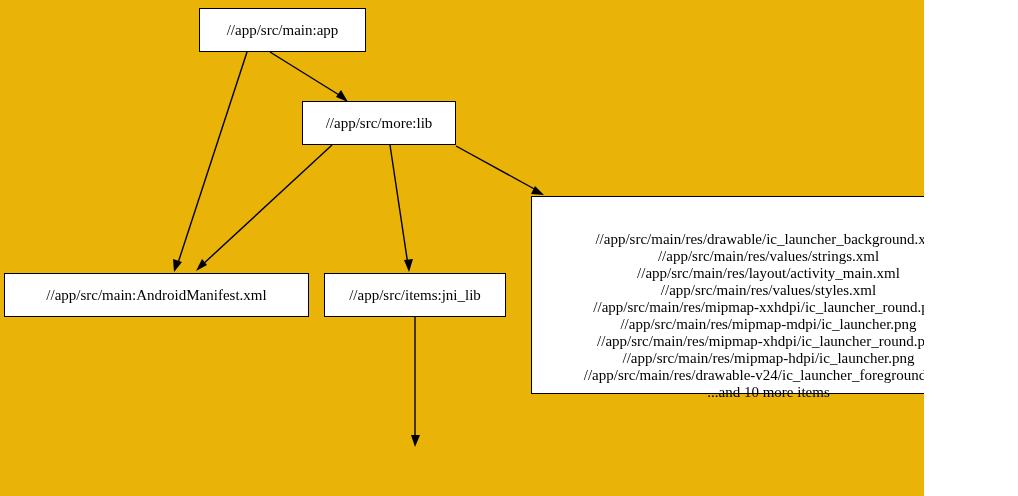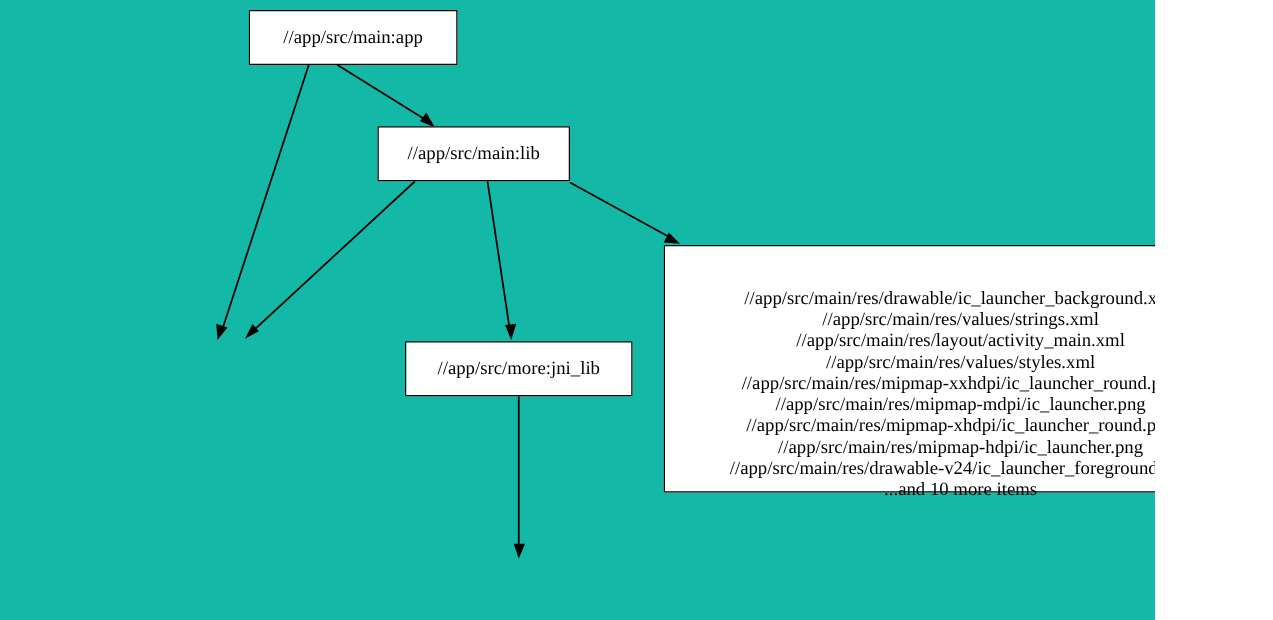--- a/index.html
+++ b/index.html
@@ -4,21 +4,21 @@
 <style>
   html, body {
     margin: 0;
     padding: 0;
     background: #ffffff;
   }
   #canvas {
     position: relative;
     width: 924px;
     height: 496px;
-    background: #14b8a6;
+    background: #eab308;
     font-family: "Liberation Serif", serif;
     color: #000000;
     overflow: hidden;
   }
   .node {
     position: absolute;
     box-sizing: border-box;
     border: 1px solid #000000;
     background: #ffffff;
     display: flex;
@@ -79,26 +79,29 @@
       <line x1="415" y1="317" x2="415" y2="441" stroke="#000000" stroke-width="1.4"></line>
       <polygon points="415,447 411,435 420,435" fill="#000000"></polygon>
     </g>
   </svg>
 
   <div class="node" style="left:199px; top:8px; width:167px; height:44px;">
     <span class="node-text">//app/src/main:app</span>
   </div>
 
   <div class="node" style="left:302px; top:101px; width:154px; height:44px;">
-    <span class="node-text">//app/src/main:lib</span>
+    <span class="node-text">//app/src/more:lib</span>
   </div>
 
+  <div class="node" style="left:4px; top:273px; width:305px; height:44px;">
+    <span class="node-text">//app/src/main:AndroidManifest.xml</span>
+  </div>
 
   <div class="node" style="left:324px; top:273px; width:182px; height:44px;">
-    <span class="node-text">//app/src/more:jni_lib</span>
+    <span class="node-text">//app/src/items:jni_lib</span>
   </div>
 
   <div class="node multi" style="left:531px; top:196px; width:475px; height:198px;">
     <span class="node-text">//app/src/main/res/drawable/ic_launcher_background.xml
 //app/src/main/res/values/strings.xml
 //app/src/main/res/layout/activity_main.xml
 //app/src/main/res/values/styles.xml
 //app/src/main/res/mipmap-xxhdpi/ic_launcher_round.png
 //app/src/main/res/mipmap-mdpi/ic_launcher.png
 //app/src/main/res/mipmap-xhdpi/ic_launcher_round.png

